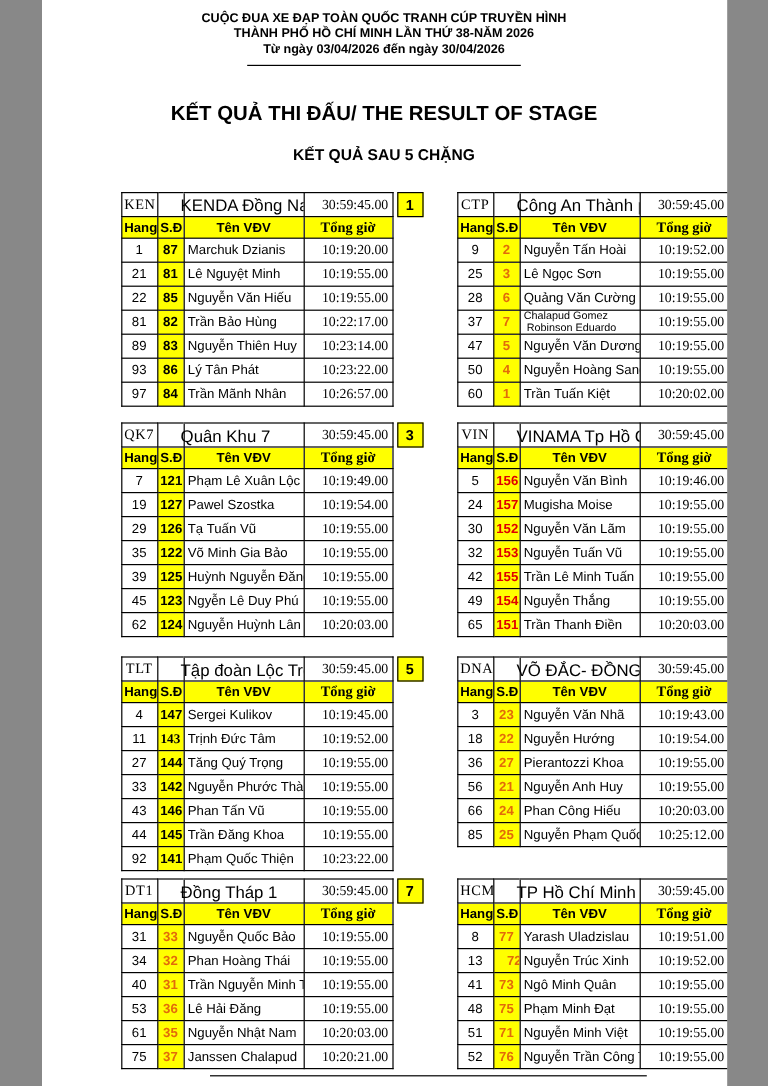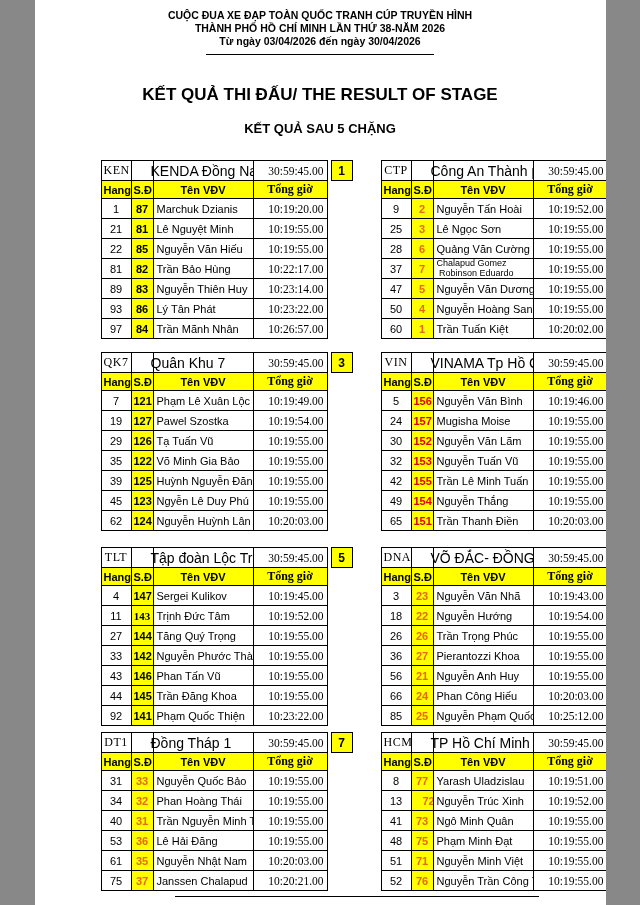--- a/index.html
+++ b/index.html
@@ -465,26 +465,20 @@
     <td class="time-cell">10:19:43.00</td>
   </tr>
 
   <tr class="rider-row">
     <td class="rank-cell">18</td>
     <td class="num-cell" style="color: rgb(226, 107, 10);">22</td>
     <td class="name-cell">Nguyễn Hướng</td>
     <td class="time-cell">10:19:54.00</td>
   </tr>
 
-  <tr class="rider-row">
-    <td class="rank-cell">26</td>
-    <td class="num-cell" style="color: rgb(226, 107, 10);">26</td>
-    <td class="name-cell">Trần Trọng Phúc</td>
-    <td class="time-cell">10:19:55.00</td>
-  </tr>
 
   <tr class="rider-row">
     <td class="rank-cell">36</td>
     <td class="num-cell" style="color: rgb(226, 107, 10);">27</td>
     <td class="name-cell">Pierantozzi Khoa</td>
     <td class="time-cell">10:19:55.00</td>
   </tr>
 
   <tr class="rider-row">
     <td class="rank-cell">56</td>

